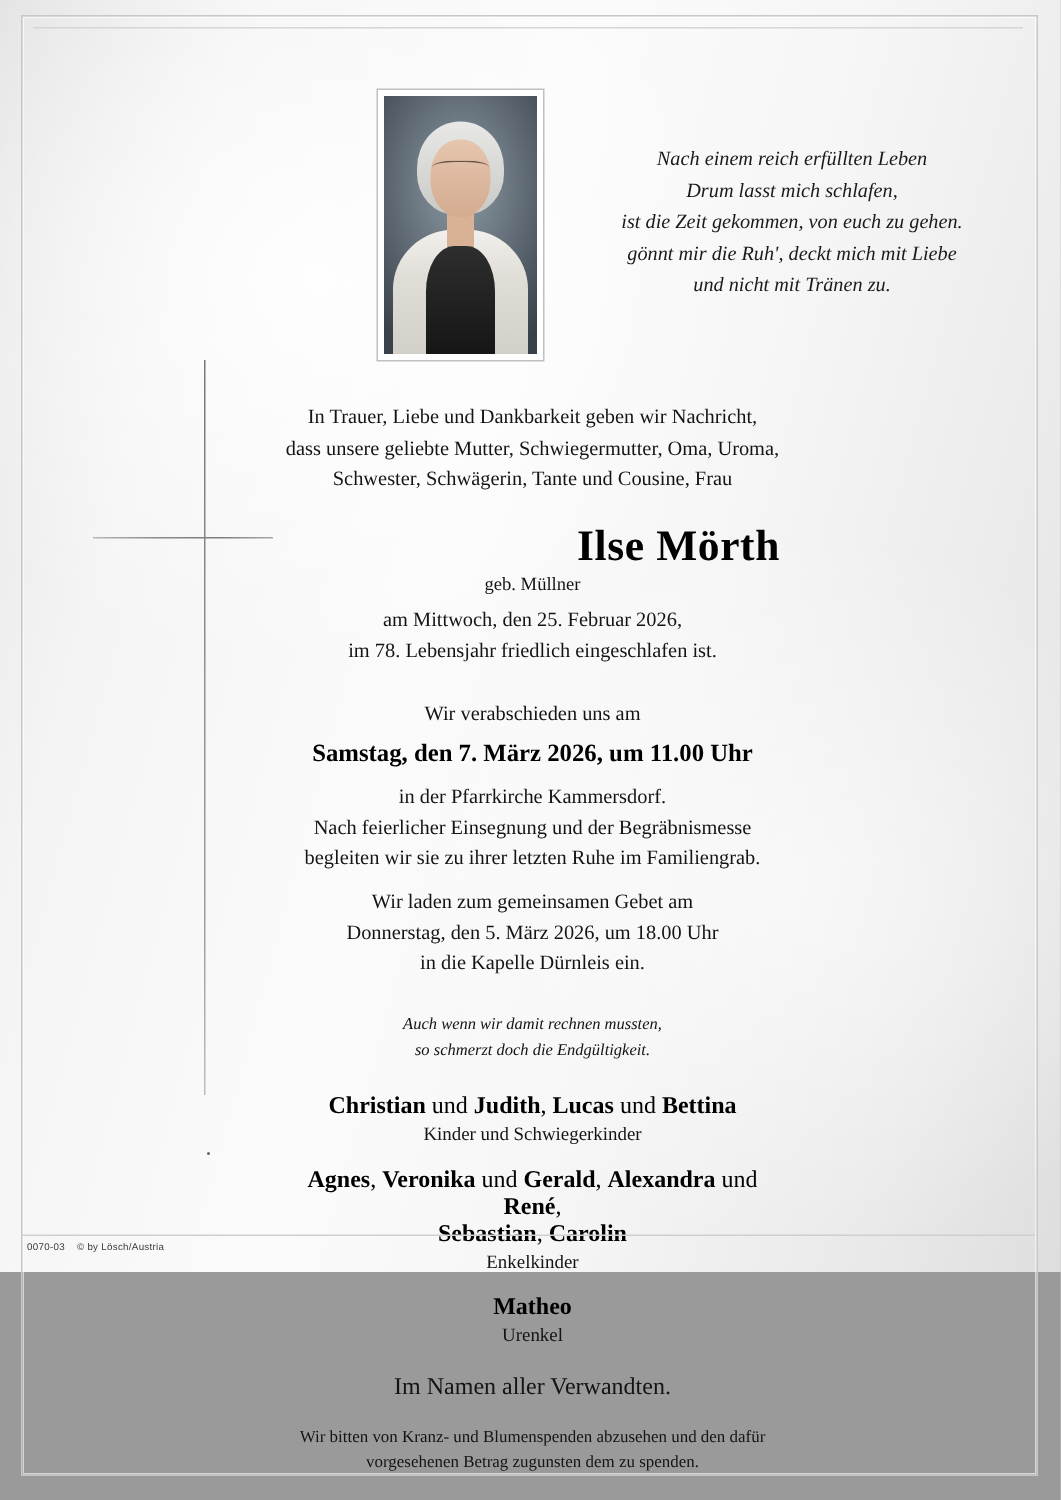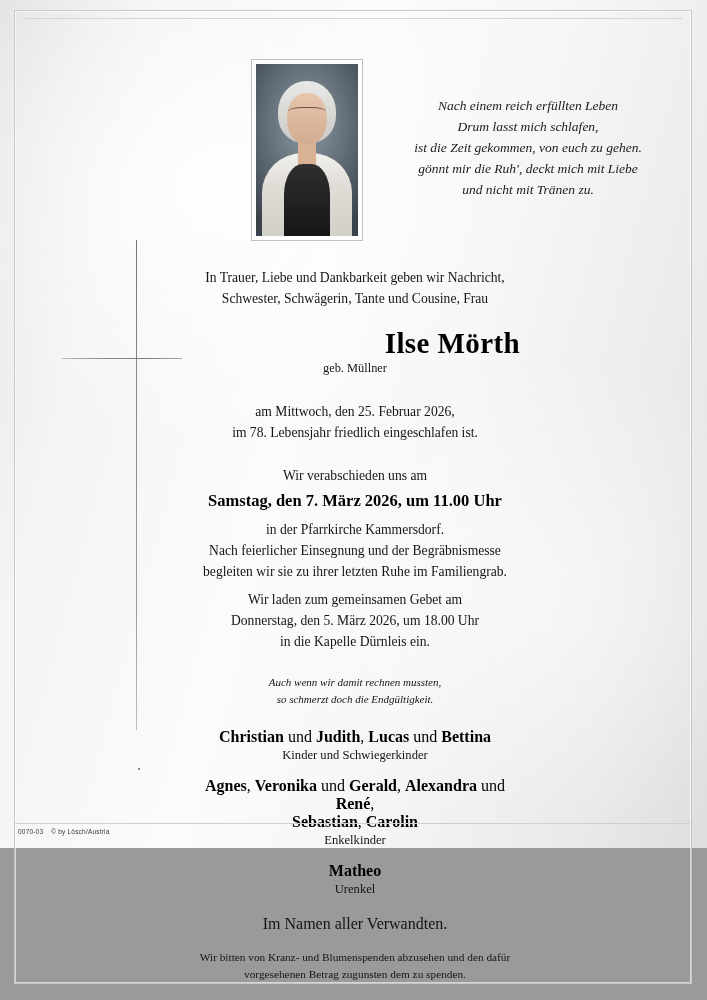--- a/index.html
+++ b/index.html
@@ -179,21 +179,21 @@
     font-size: 29px;
     font-weight: bold;
     letter-spacing: 0.4px;
     margin-top: 18px;
     margin-bottom: 1px;
     color: #000;
     text-align: right;
   }
   .born {
     font-size: 12.4px;
-    margin-bottom: 26px;
+    margin-bottom: 6px;
   }
   .bold-line {
     font-size: 16.5px;
     font-weight: bold;
     margin: 5px 0 9px 0;
     color: #000;
   }
   .italic-block {
     font-style: italic;
     font-size: 11px;
@@ -295,20 +295,21 @@
     <div>und nicht mit Tränen zu.</div>
   </div>
 
   <div class="dot-mark2"></div>
   <div class="dot-mark"></div>
 
   <div class="content">
 
     <div class="block">
       <div class="ln">In Trauer, Liebe und Dankbarkeit geben wir Nachricht,</div>
+      <div class="ln">dass unsere geliebte Mutter, Schwiegermutter, Oma, Uroma,</div>
       <div class="ln">Schwester, Schwägerin, Tante und Cousine, Frau</div>
     </div>
 
     <div class="name">Ilse Mörth</div>
     <div class="born">geb. Müllner</div>
 
     <div class="block">
       <div class="ln">am Mittwoch, den 25. Februar 2026,</div>
       <div class="ln">im 78. Lebensjahr friedlich eingeschlafen ist.</div>
     </div>

